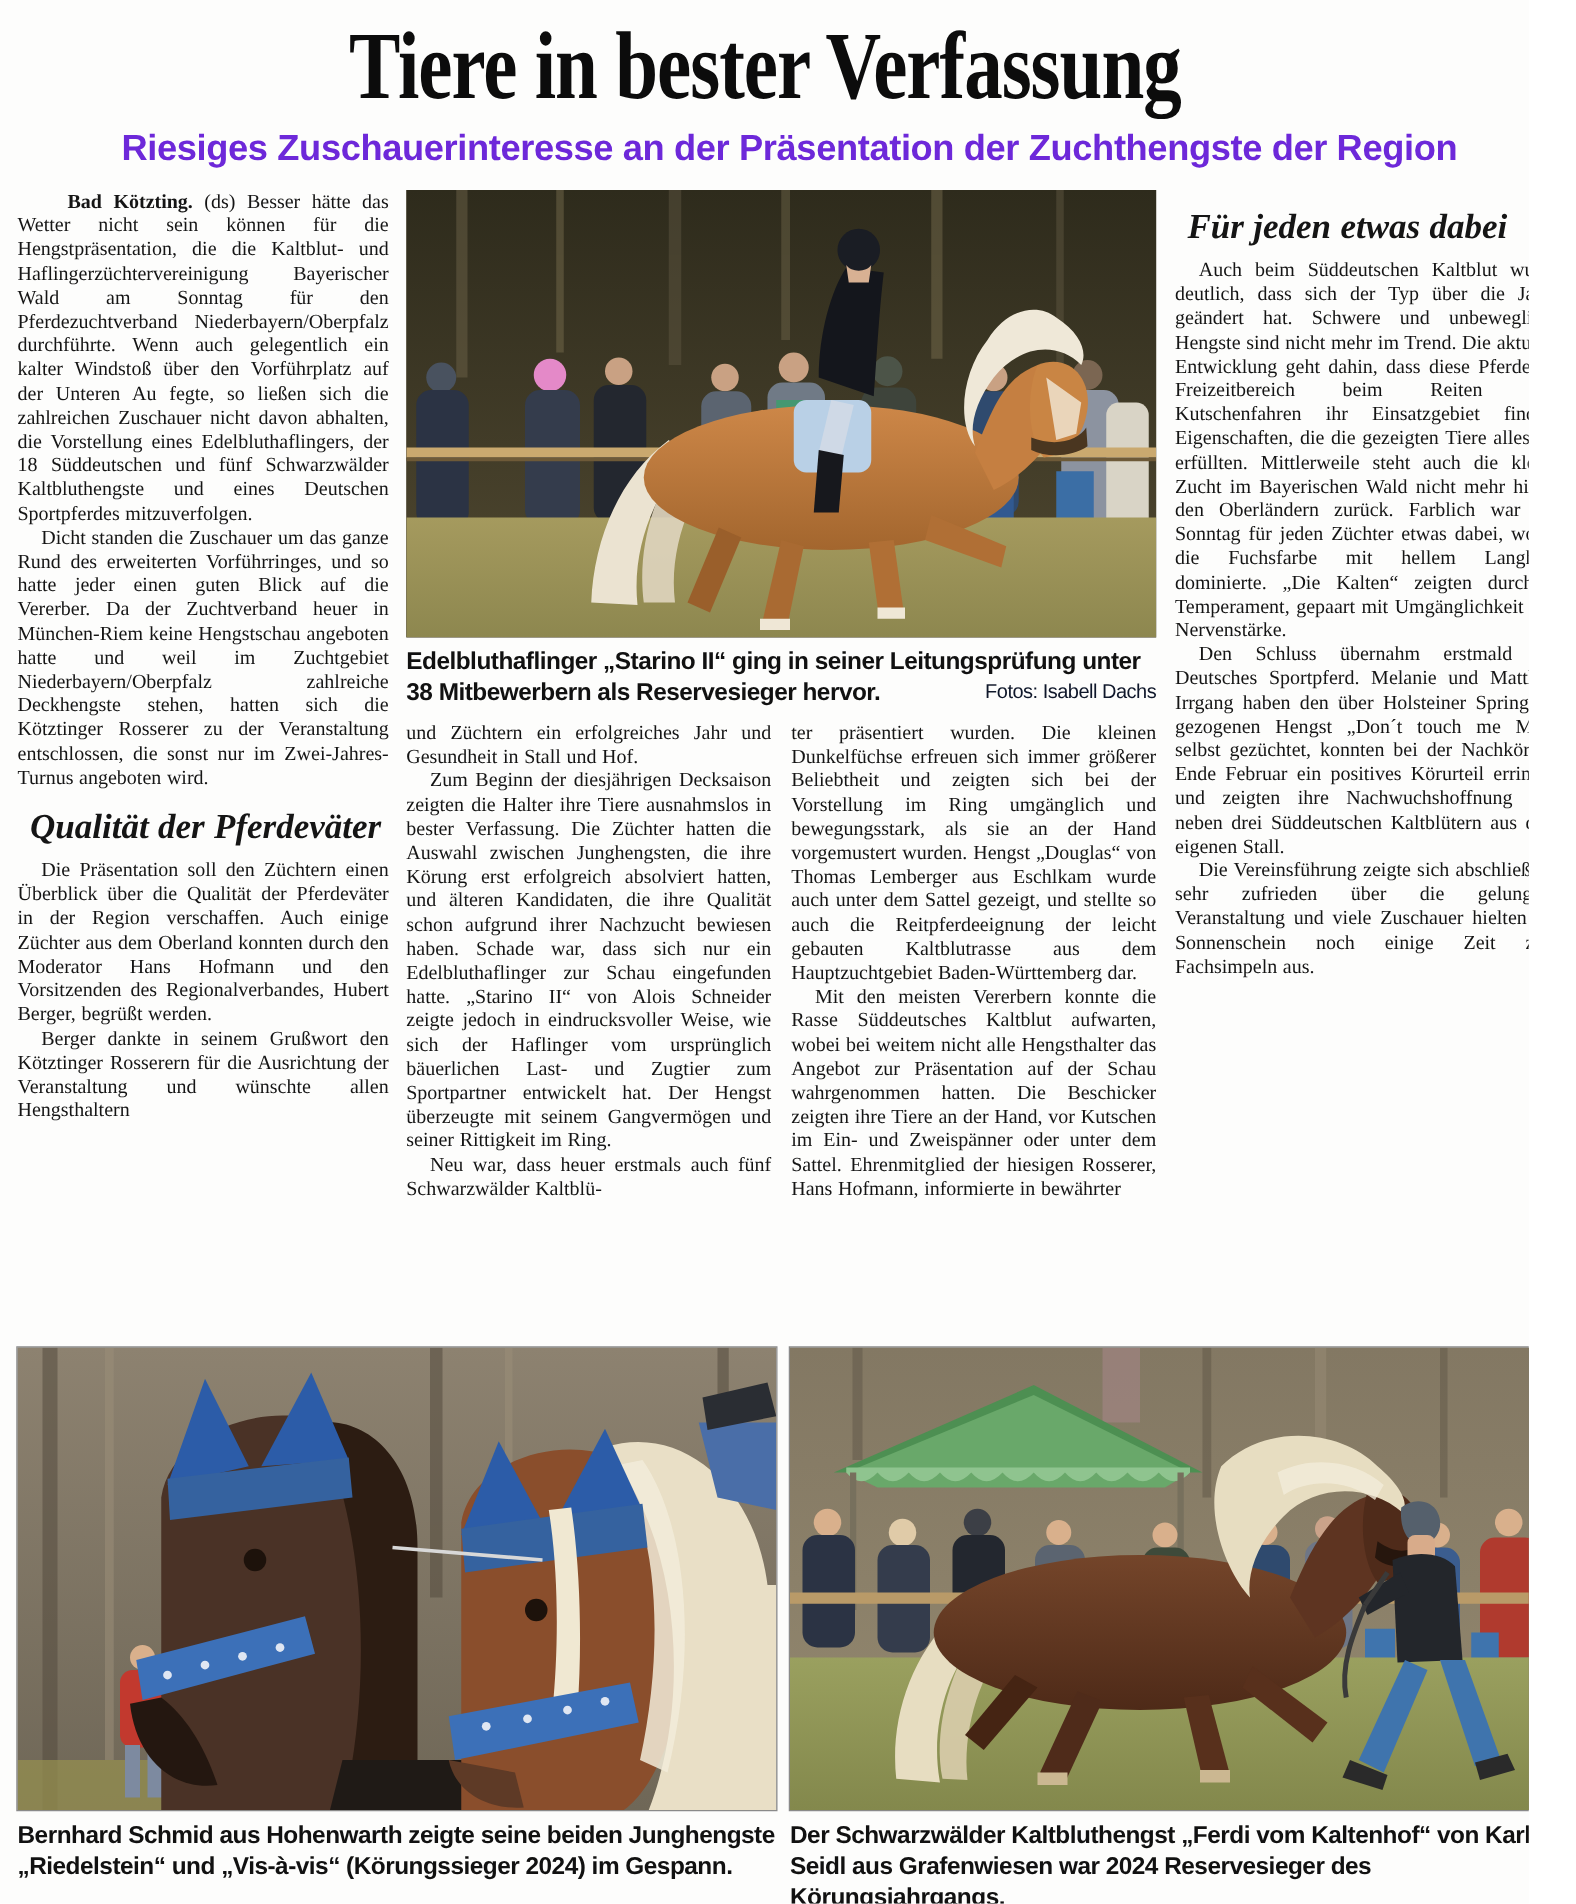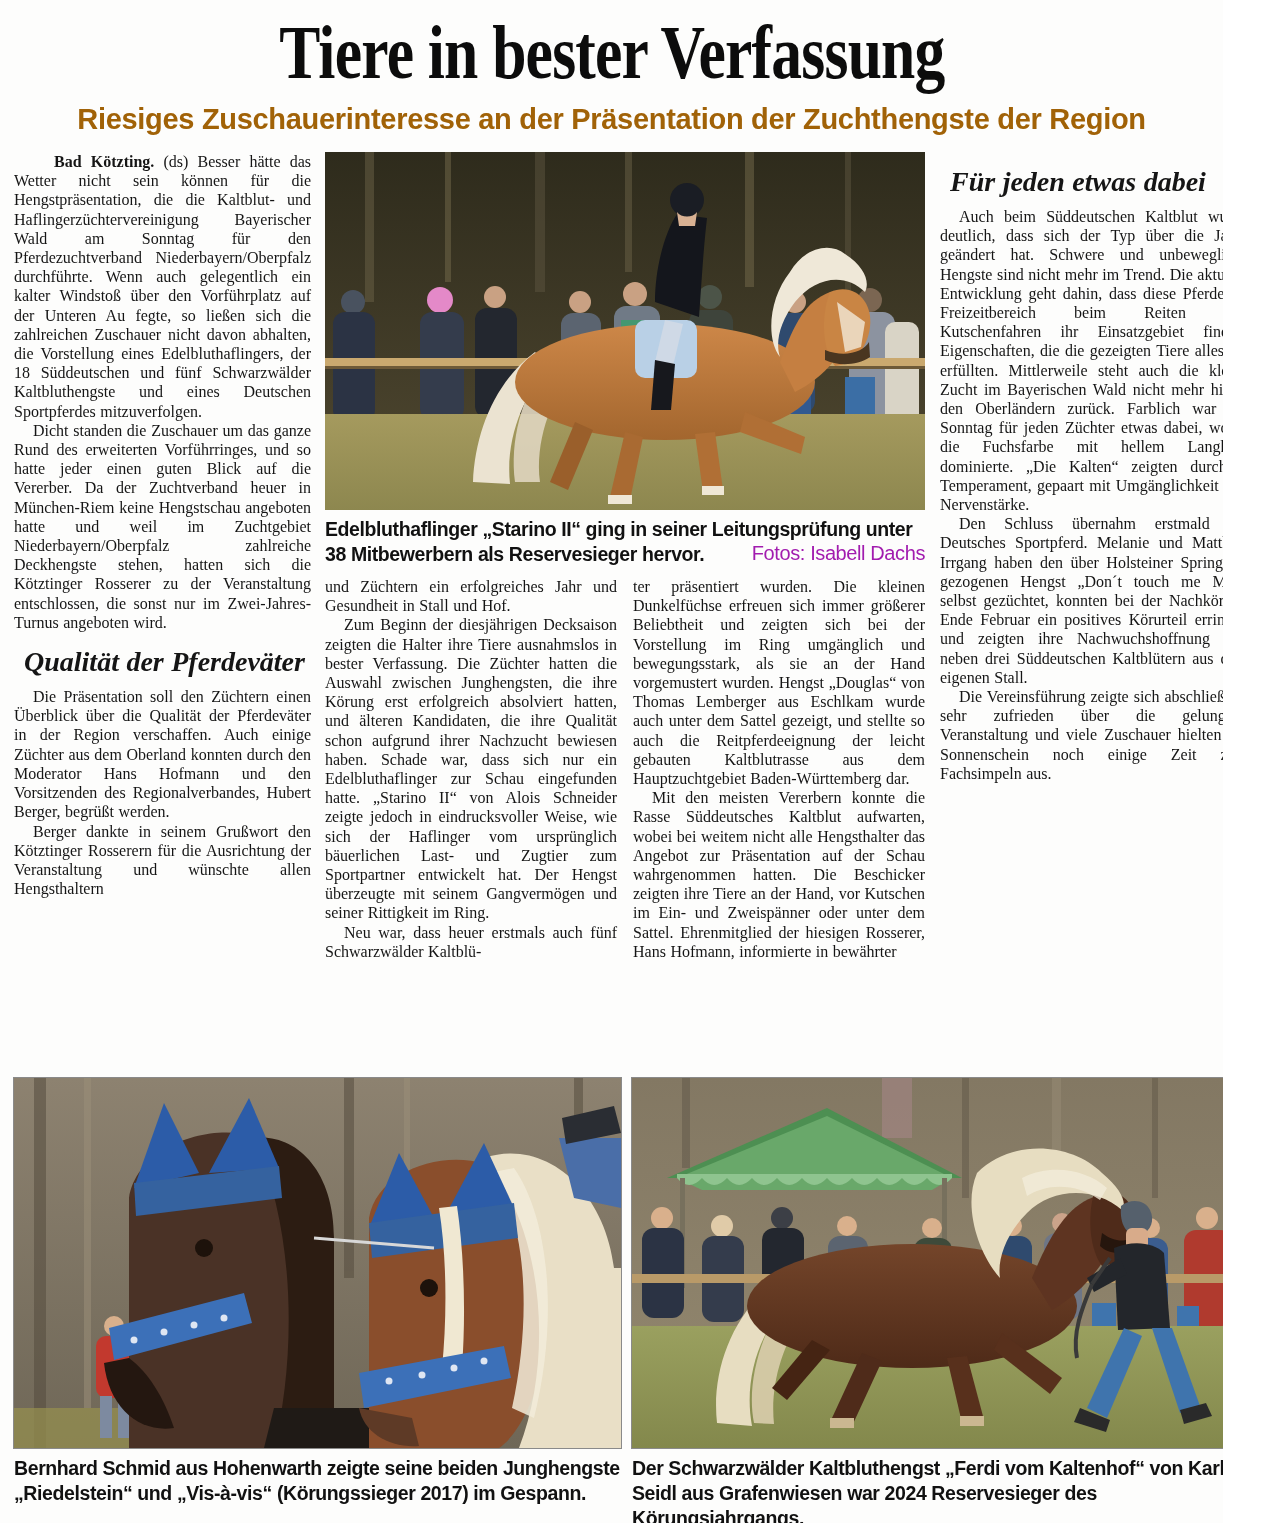--- a/index.html
+++ b/index.html
@@ -3,21 +3,21 @@
 <meta charset="utf-8">
 <style>
   html,body{margin:0;padding:0;background:#ffffff;}
   .page{position:relative;width:1223px;height:1523px;background:#fdfdfc;color:#151515;
         font-family:"Liberation Serif",serif;overflow:hidden;}
   
   .headline{position:absolute;top:8px;left:0;width:100%;text-align:center;white-space:nowrap;}
   .headline .scale{display:inline-block;transform:scaleX(0.80);transform-origin:50% 50%;
         font-weight:700;font-size:77px;letter-spacing:-1px;color:#0c0c0c;}
   .subhead{position:absolute;top:103px;left:0;width:100%;text-align:center;white-space:nowrap;
-        font-family:"Liberation Sans",sans-serif;font-weight:700;font-size:29px;letter-spacing:-0.3px;color:#a16207;}
+        font-family:"Liberation Sans",sans-serif;font-weight:700;font-size:29px;letter-spacing:-0.3px;color:#6d28d9;padding-left:20px;}
   
   .col{position:absolute;text-align:justify;font-size:16px;line-height:19.2px;
        hyphens:auto;-webkit-hyphens:auto;word-spacing:0.5px;}
   .col p{margin:0;text-indent:19px;}
   .col p.noindent{text-indent:0;}
   .col .lead{font-weight:700;margin-left:21px;}
   .xhead{font-style:italic;font-weight:700;font-size:28px;line-height:26px;
          margin:17px 0 12px 0;padding-left:10px;text-indent:0 !important;text-align:left;}
   #col1{left:14px;top:152px;width:297px;}
   #midcols{position:absolute;left:325px;top:577px;width:600px;display:flex;gap:16px;}
@@ -28,21 +28,21 @@
   
   .photo{position:absolute;overflow:hidden;background:#56503c;}
   .photo svg{display:block;}
   #photo-top{left:325px;top:152px;width:600px;height:358px;}
   #photo-bl{left:14px;top:1078px;width:607px;height:370px;outline:1px solid #8a8a8a;}
   #photo-br{left:632px;top:1078px;width:616px;height:370px;outline:1px solid #8a8a8a;}
   
   .caption{position:absolute;font-family:"Liberation Sans",sans-serif;font-weight:700;
            font-size:19.5px;line-height:25px;letter-spacing:-0.4px;color:#111;text-align:left;}
   #cap-top{left:325px;top:517px;width:600px;}
-  #cap-top .credit{position:absolute;right:0;bottom:1px;font-weight:400;font-size:20px;color:#a21caf;}
+  #cap-top .credit{position:absolute;right:0;bottom:1px;font-weight:400;font-size:16px;color:#0f172a;}
   #cap-bl{left:14px;top:1456px;width:607px;}
   #cap-br{left:632px;top:1456px;width:616px;}
 </style>
 </head>
 <body>
 
 <div class="page">
 
   <div class="headline">
     <span class="scale">Tiere in bester Verfassung</span>
@@ -306,16 +306,16 @@
         <path d="M492,250 L455,330 L475,340 L510,258 Z" fill="#3f74ad"></path>
         <path d="M520,250 L548,335 L568,328 L540,250 Z" fill="#3f74ad"></path>
         <path d="M448,330 L478,342 L474,354 L442,344 Z" fill="#2a2a2a"></path>
         <path d="M548,332 L574,325 L580,338 L552,346 Z" fill="#2a2a2a"></path>
         <path d="M460,206 C450,230 440,255 445,280" stroke="#3a3a3a" stroke-width="4" fill="none"></path>
         <path d="M460,206 L478,180" stroke="#3a3a3a" stroke-width="4" fill="none"></path>
       </g>
     </svg>
   </div>
 
-  <div class="caption" id="cap-bl">Bernhard Schmid aus Hohenwarth zeigte seine beiden Junghengste „Riedelstein“ und „Vis-à-vis“ (Körungssieger 2017) im Gespann.</div>
+  <div class="caption" id="cap-bl">Bernhard Schmid aus Hohenwarth zeigte seine beiden Junghengste „Riedelstein“ und „Vis-à-vis“ (Körungssieger 2024) im Gespann.</div>
   <div class="caption" id="cap-br">Der Schwarzwälder Kaltbluthengst „Ferdi vom Kaltenhof“ von Karl Seidl aus Grafenwiesen war 2024 Reservesieger des Körungsjahrgangs.</div>
 
 </div>
 
 </body></html>

